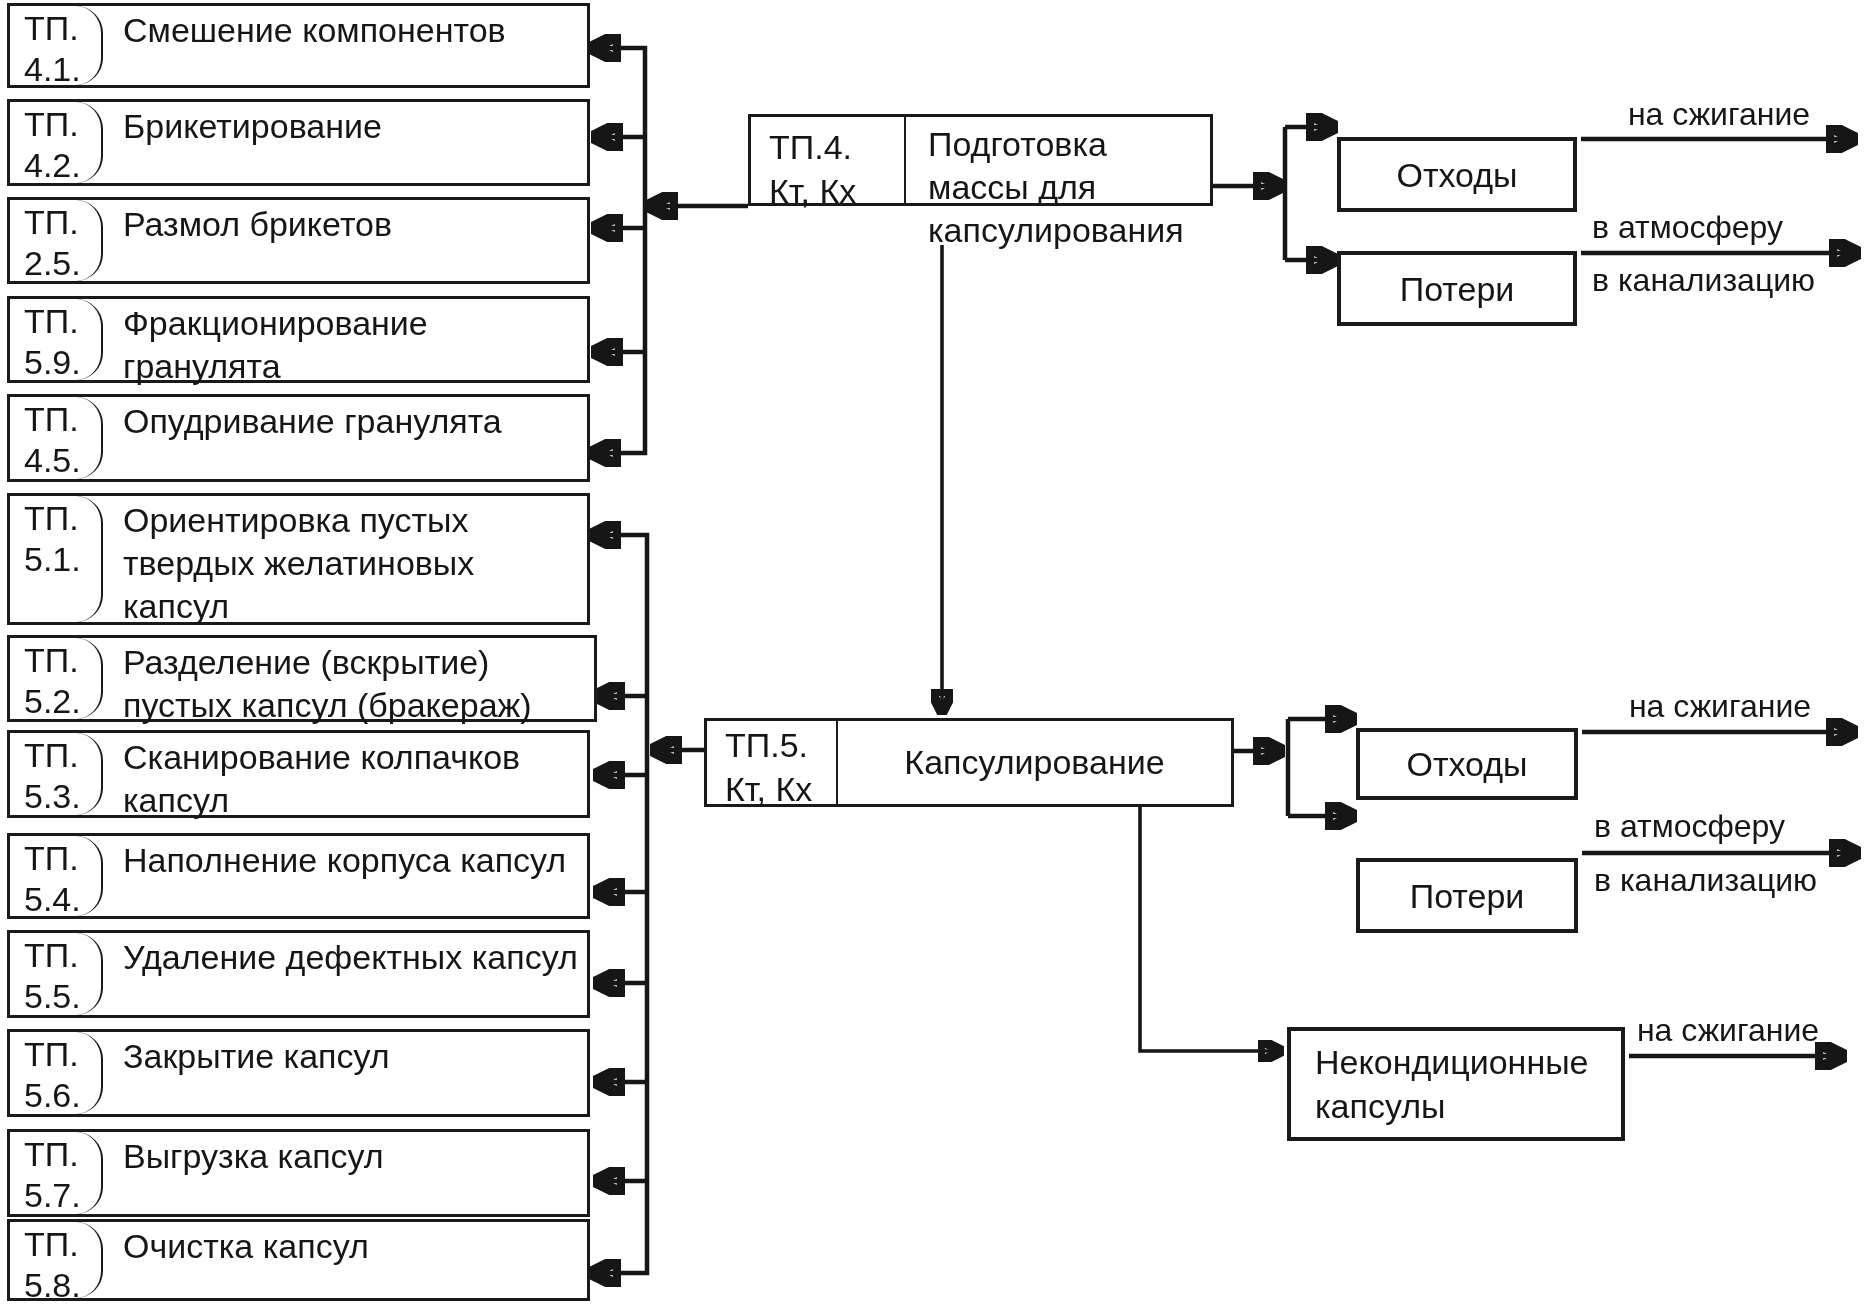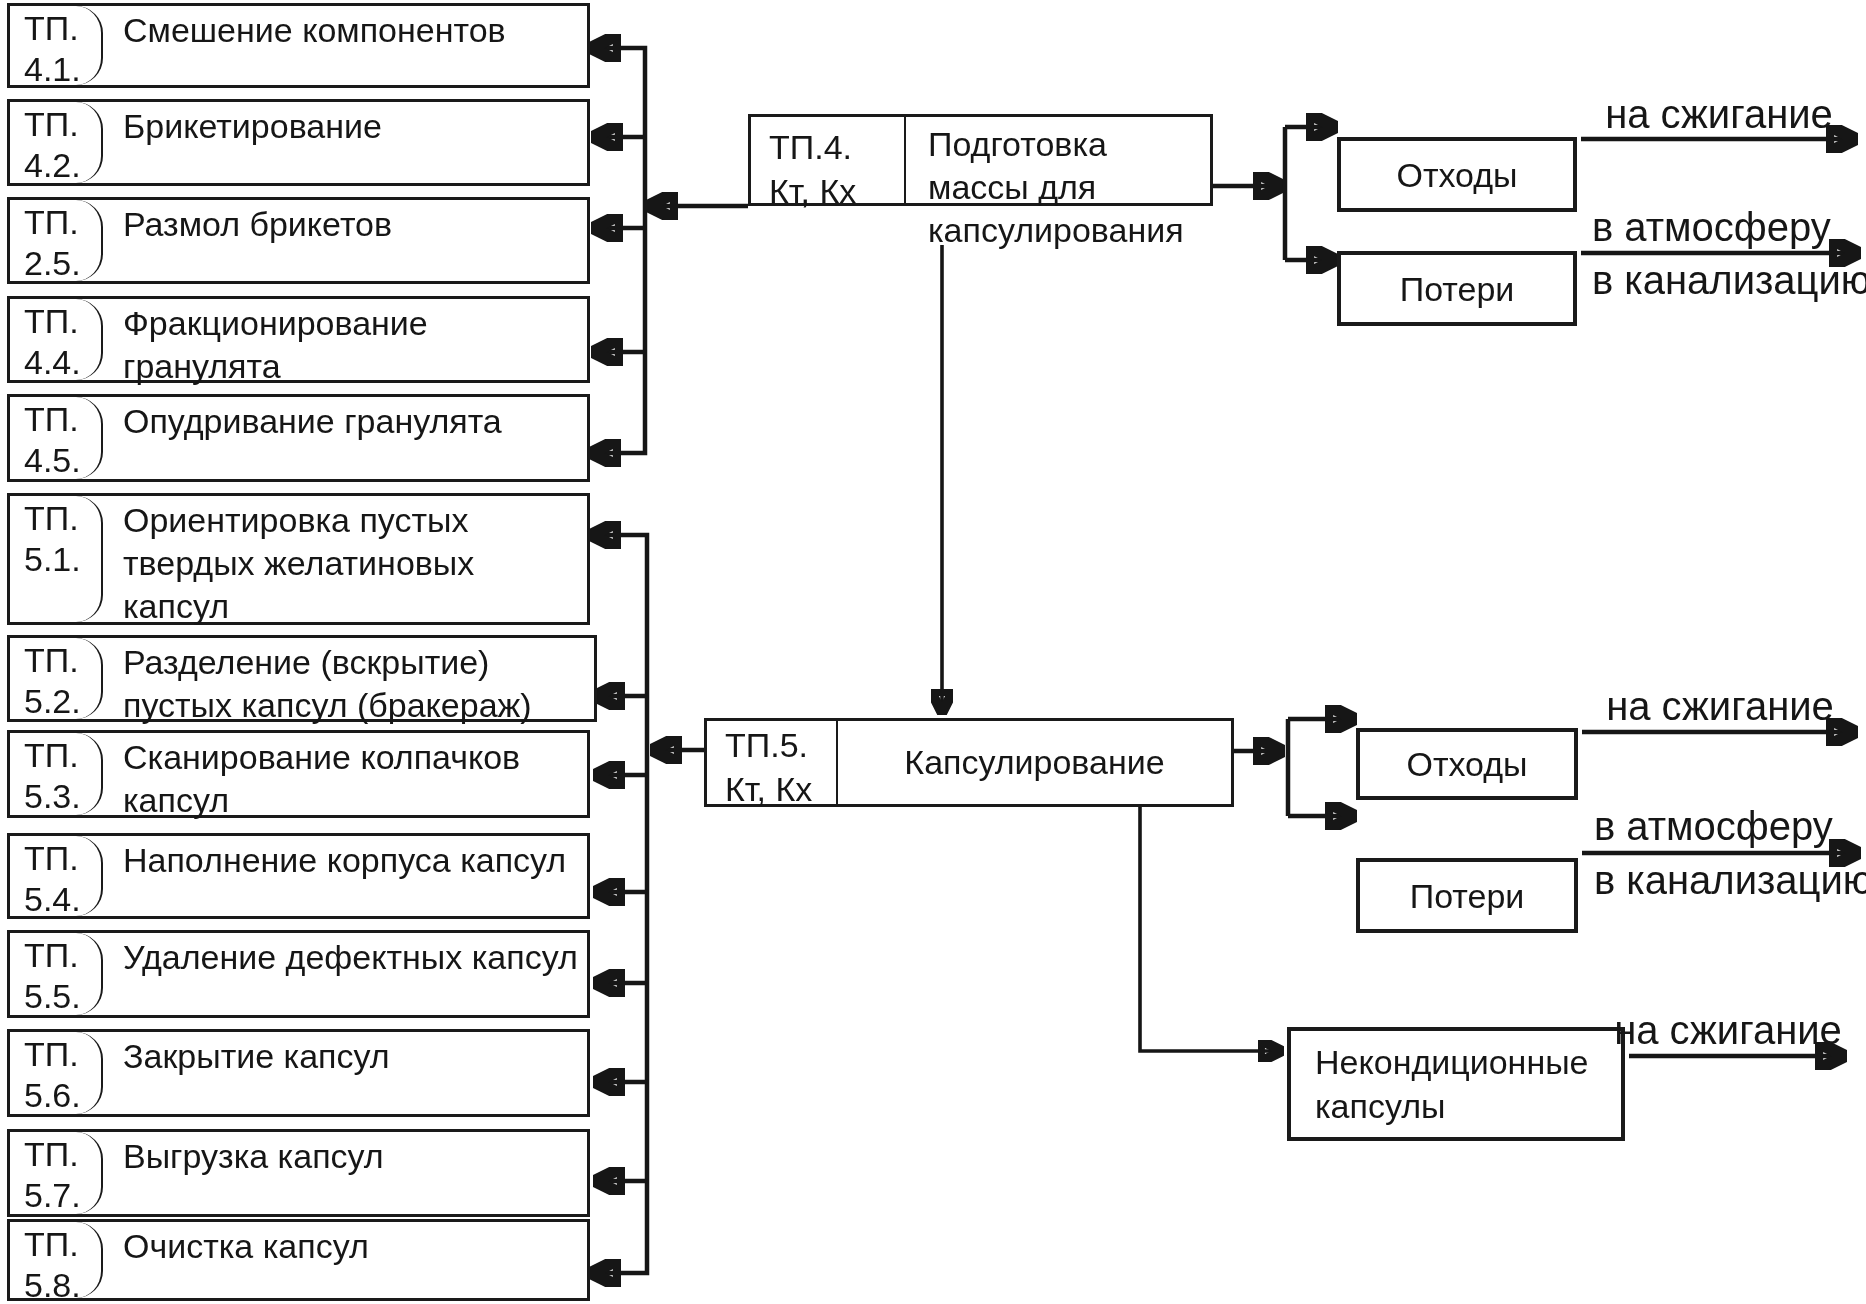--- a/index.html
+++ b/index.html
@@ -36,21 +36,21 @@
 
   
   .obox{
     position:absolute;box-sizing:border-box;border:4px solid #1a1a1a;
     background:#ffffff;display:flex;align-items:center;justify-content:center;
     font-size:34px;line-height:44px;margin-top:41px;
   }
   .obox.leftalign{justify-content:flex-start;padding-left:24px;}
 
   
-  .dest{position:absolute;font-size:40px;line-height:40px;white-space:nowrap;}
+  .dest{position:absolute;font-size:32px;line-height:40px;white-space:nowrap;}
   .dest.center{text-align:center;}
 </style>
 </head>
 <body>
 
 <div class="canvas">
 
   <svg class="connectors" width="1866" height="1304" viewBox="0 0 1866 1304">
     <defs>
       <marker id="ah" viewBox="0 0 10 10" refX="9" refY="5" markerWidth="7" markerHeight="6.2" orient="auto-start-reverse">
@@ -110,21 +110,21 @@
   <div class="lrow" style="top:197px;height:87px">
     <div class="lnum">
         <div>ТП.</div>
         <div>2.5.</div>
       </div>
     <div class="ldesc">Размол брикетов</div>
   </div>
   <div class="lrow" style="top:296px;height:87px">
     <div class="lnum">
         <div>ТП.</div>
-        <div>4.4.</div>
+        <div>5.9.</div>
       </div>
     <div class="ldesc">Фракционирование гранулята</div>
   </div>
   <div class="lrow" style="top:394px;height:88px">
     <div class="lnum">
         <div>ТП.</div>
         <div>4.5.</div>
       </div>
     <div class="ldesc">Опудривание гранулята</div>
   </div>

